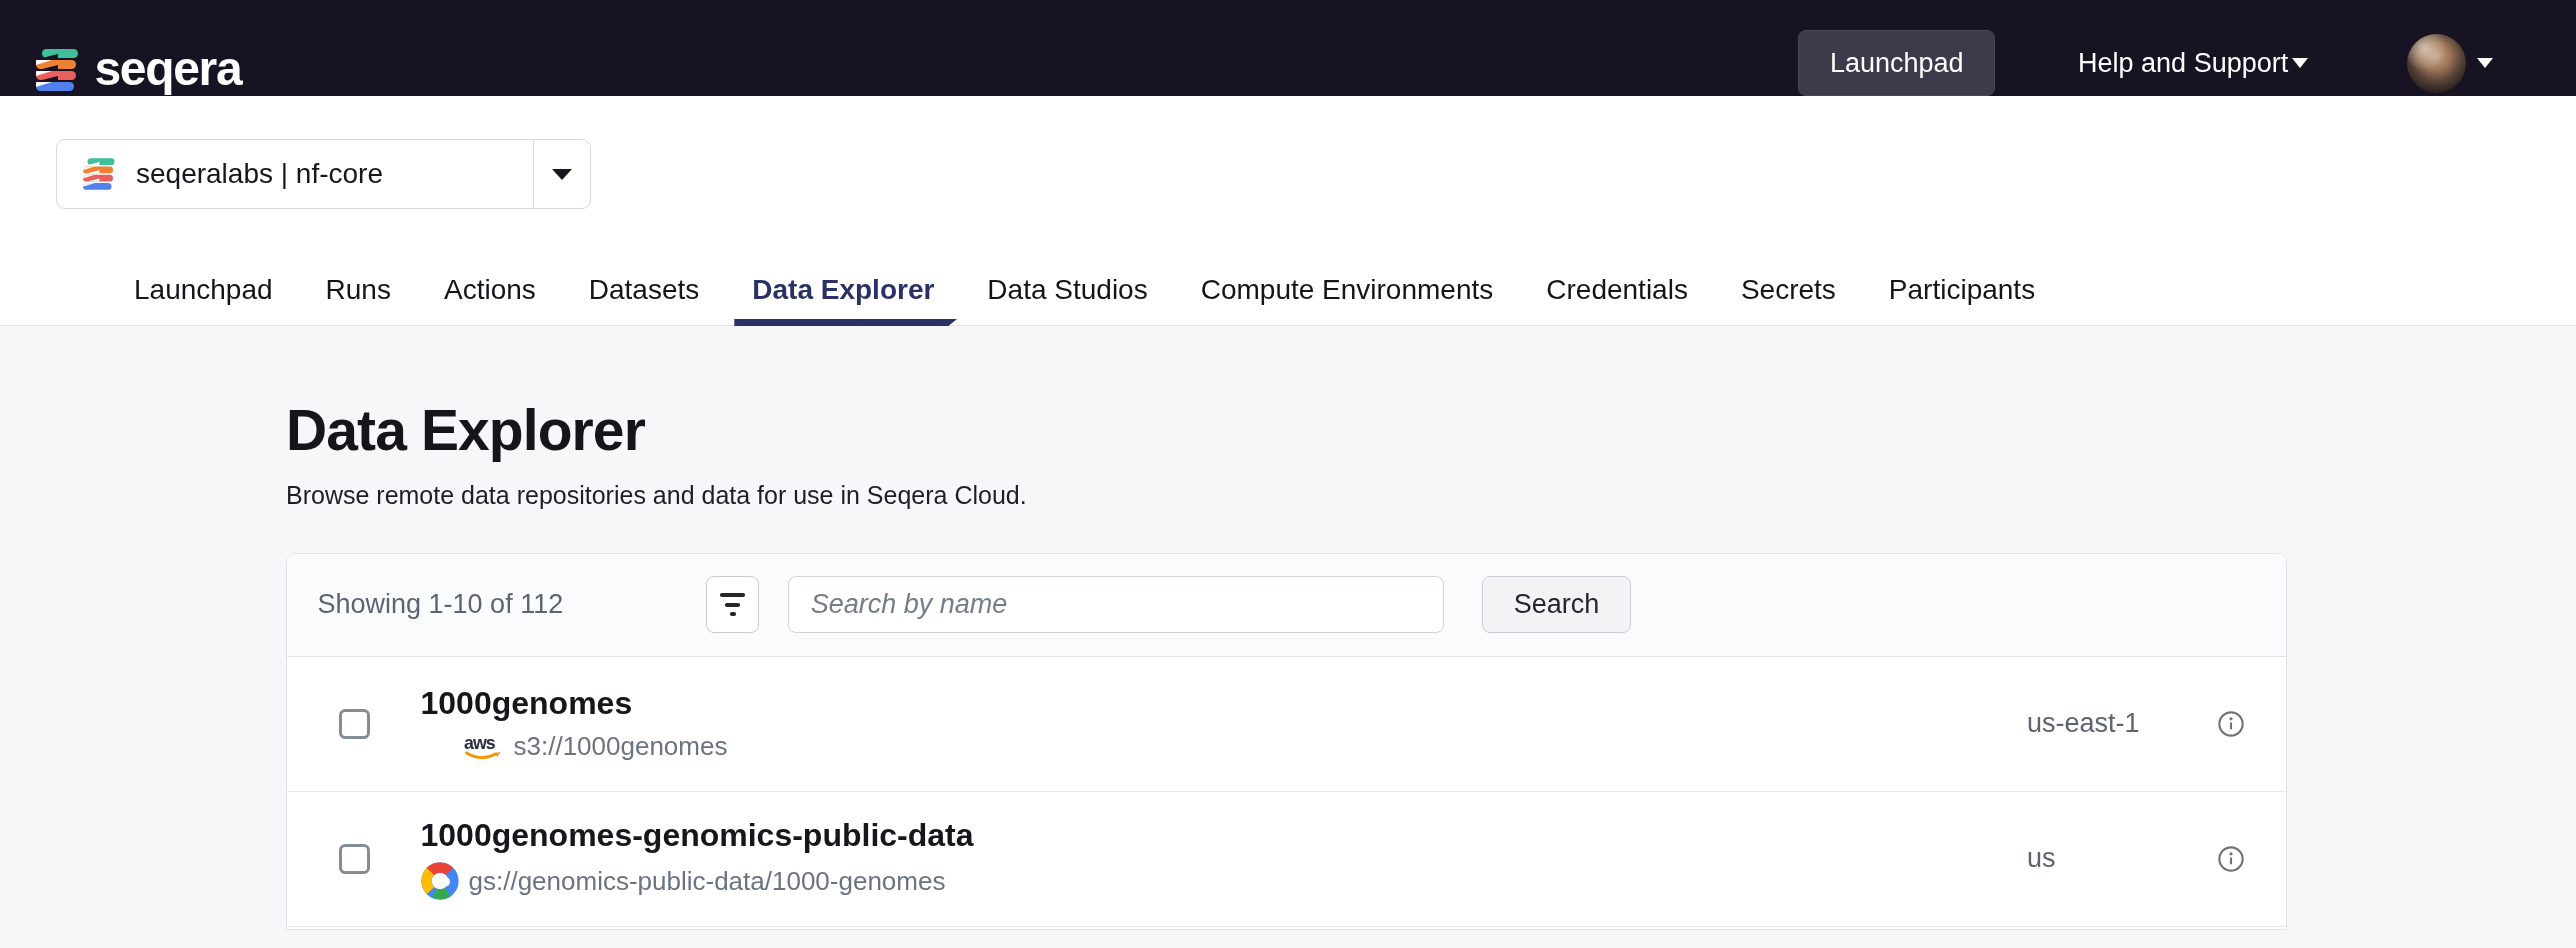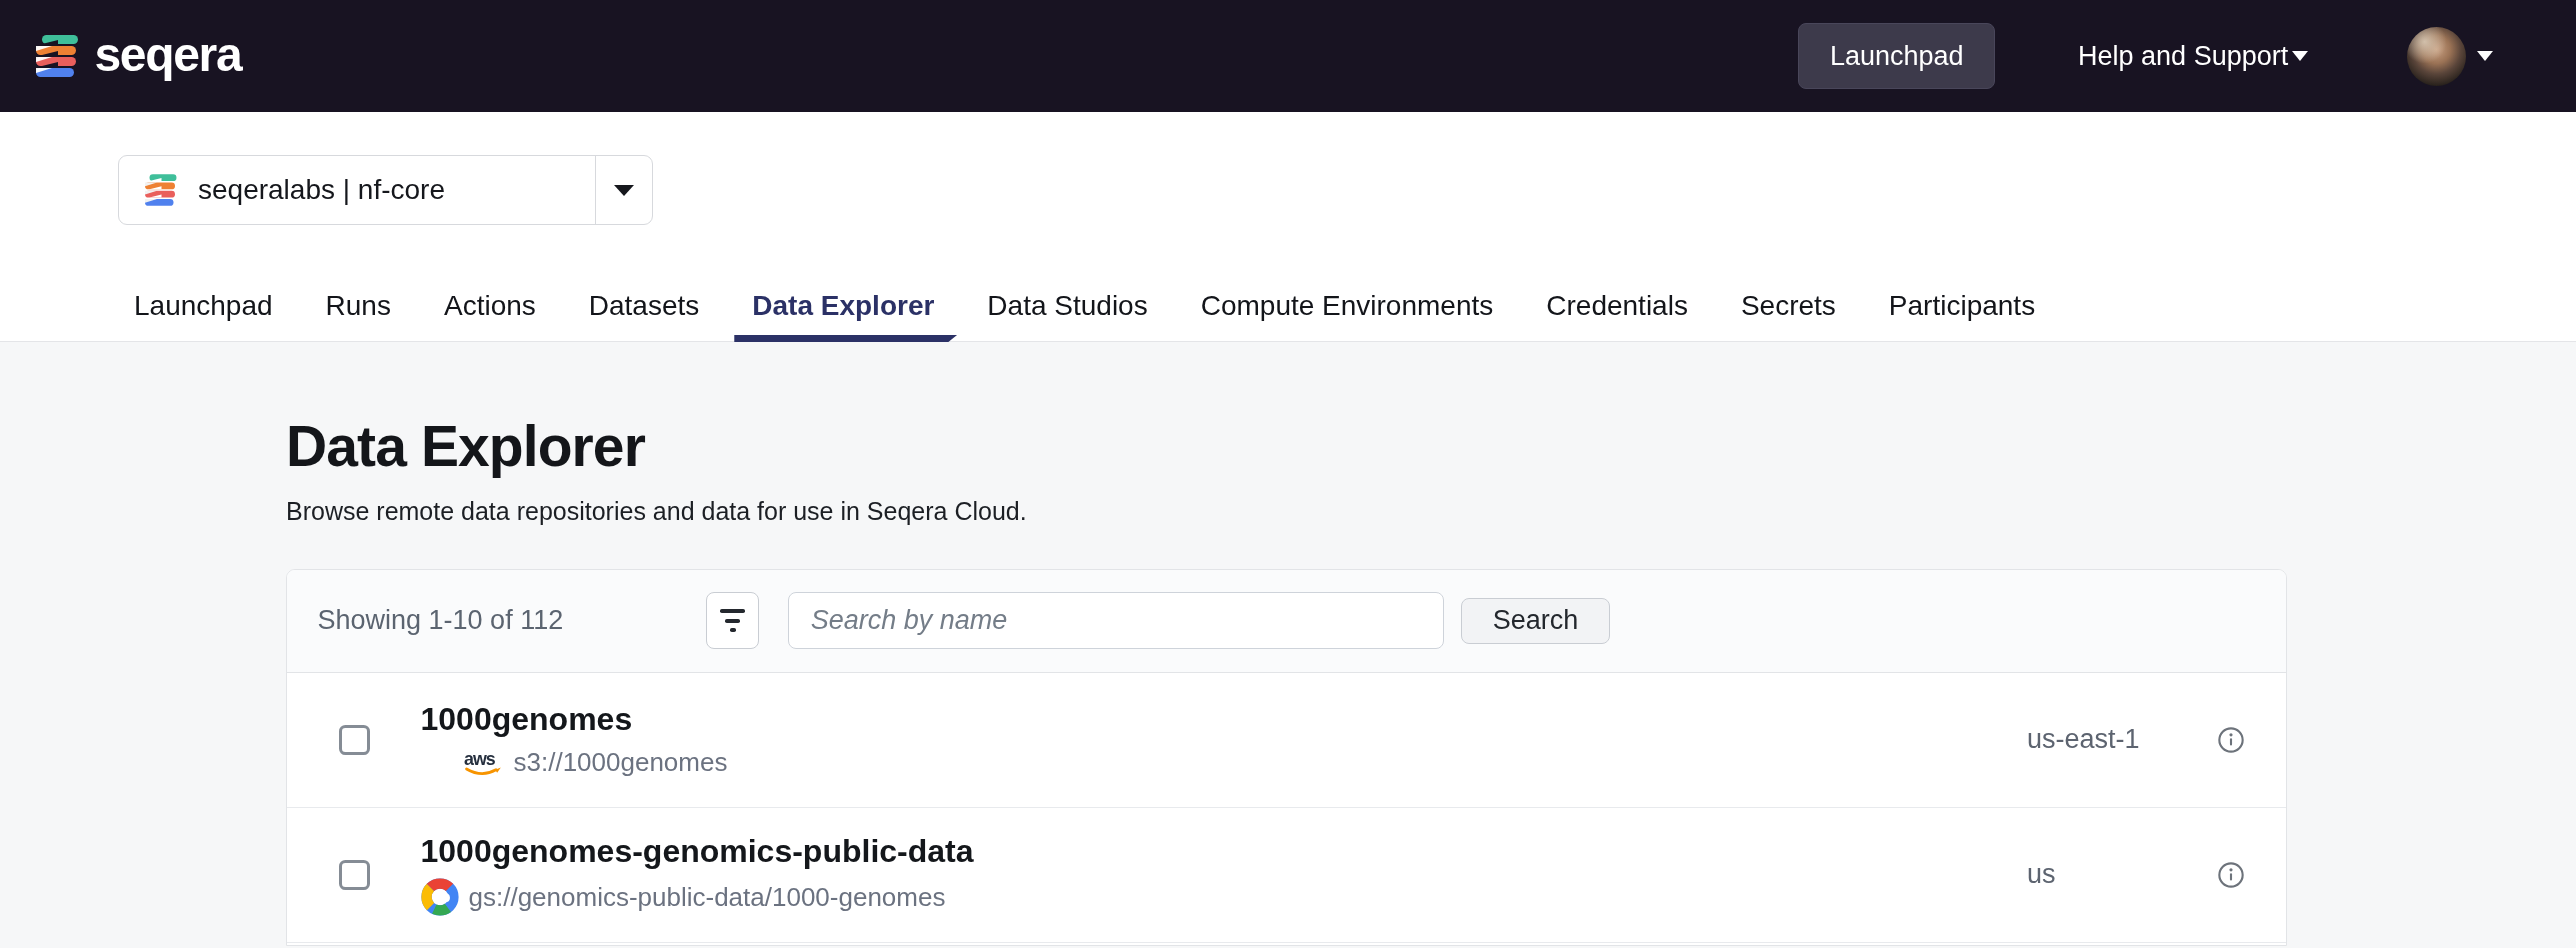--- a/index.html
+++ b/index.html
@@ -4,21 +4,21 @@
 <style>
   * { margin:0; padding:0; box-sizing:border-box; }
   html { background:#f6f7f8; }
   body {
     width:2576px; height:949px; overflow:hidden; position:relative;
     font-family:"Liberation Sans", sans-serif; background:#f6f7f8;
   }
 
   
   .navbar {
-    height:112px; background:#181322; display:flex; align-items:center;
+    height:96px; background:#181322; display:flex; align-items:flex-end;
     padding:0 83px 0 32px;
   }
   .brand { display:flex; align-items:center; gap:14.4px; }
   .brand-word { color:#ffffff; font-size:48px; font-weight:600; letter-spacing:-1.3px; margin-top:-3.6px; }
   .nav-right { margin-left:auto; display:flex; align-items:center; }
   .launchpad-btn {
     height:66px; padding:0 30.5px; font-size:27px; color:#fff;
     background:#3d3a4b; border:0.9px solid #49465a; border-radius:8px;
     font-family:"Liberation Sans", sans-serif; cursor:pointer;
   }
@@ -30,21 +30,21 @@
     width:59px; height:59px; border-radius:50%;
     background:
       radial-gradient(circle at 30% 25%, rgba(215,200,180,.9) 0%, rgba(215,200,180,0) 36%),
       radial-gradient(circle at 50% 38%, #caa183 0%, #9a7255 30%, #5a453a 52%, #26201b 78%, #15100d 100%);
   }
   .avatar-caret { color:#fff; }
 
   
   .subheader { height:230px; background:#ffffff; border-bottom:0.9px solid #e4e5e8; padding-top:43px; }
   .workspace-selector {
-    margin-left:118px; width:535px; height:70px; background:#fff;
+    margin-left:56px; width:535px; height:70px; background:#fff;
     border:1.3px solid #d7d9dd; border-radius:9px;
     display:flex; align-items:center; cursor:pointer;
   }
   .ws-logo { margin-left:23px; flex:none; }
   .ws-label { margin-left:20px; font-size:28px; color:#15171c; white-space:nowrap; }
   .ws-divider { margin-left:auto; width:1.3px; align-self:stretch; background:#d7d9dd; }
   .ws-caret-btn { width:56px; display:flex; align-items:center; justify-content:center; color:#16181d; }
 
   .tabs { display:flex; gap:53px; margin:65px 0 0 134px; }
   .tab { font-size:28px; color:#13151a; padding-bottom:20px; position:relative; white-space:nowrap; cursor:pointer; }
@@ -75,21 +75,21 @@
   }
   .filter-bar { height:4px; background:#24282e; border-radius:1.8px; }
   .filter-bar.b1 { width:25px; } .filter-bar.b2 { width:15.2px; } .filter-bar.b3 { width:6.3px; }
   .search-input {
     margin-left:18px; width:656px; height:57px; border:1.3px solid #ced3da; border-radius:8px;
     font-size:27px; padding:0 21.5px; color:#23272d; background:#fff; outline:none;
     font-family:"Liberation Sans", sans-serif;
   }
   .search-input::placeholder { font-style:italic; color:#747d88; }
   .search-btn {
-    margin-left:6px; height:46px; padding:0 30.5px; background:#f2f3f5;
+    margin-left:27px; height:57px; padding:0 30.5px; background:#f2f3f5;
     border:1.3px solid #c9cdd3; border-radius:8px; font-size:27px; color:#23272d;
     font-family:"Liberation Sans", sans-serif; cursor:pointer;
   }
 
   .row {
     height:135px; display:flex; align-items:center;
     padding:0 41px 0 52px; border-bottom:1.3px solid #e8eaed; background:#fff;
   }
   .checkbox {
     width:30.5px; height:30.5px; border:3.1px solid #858c95; border-radius:6.3px;

